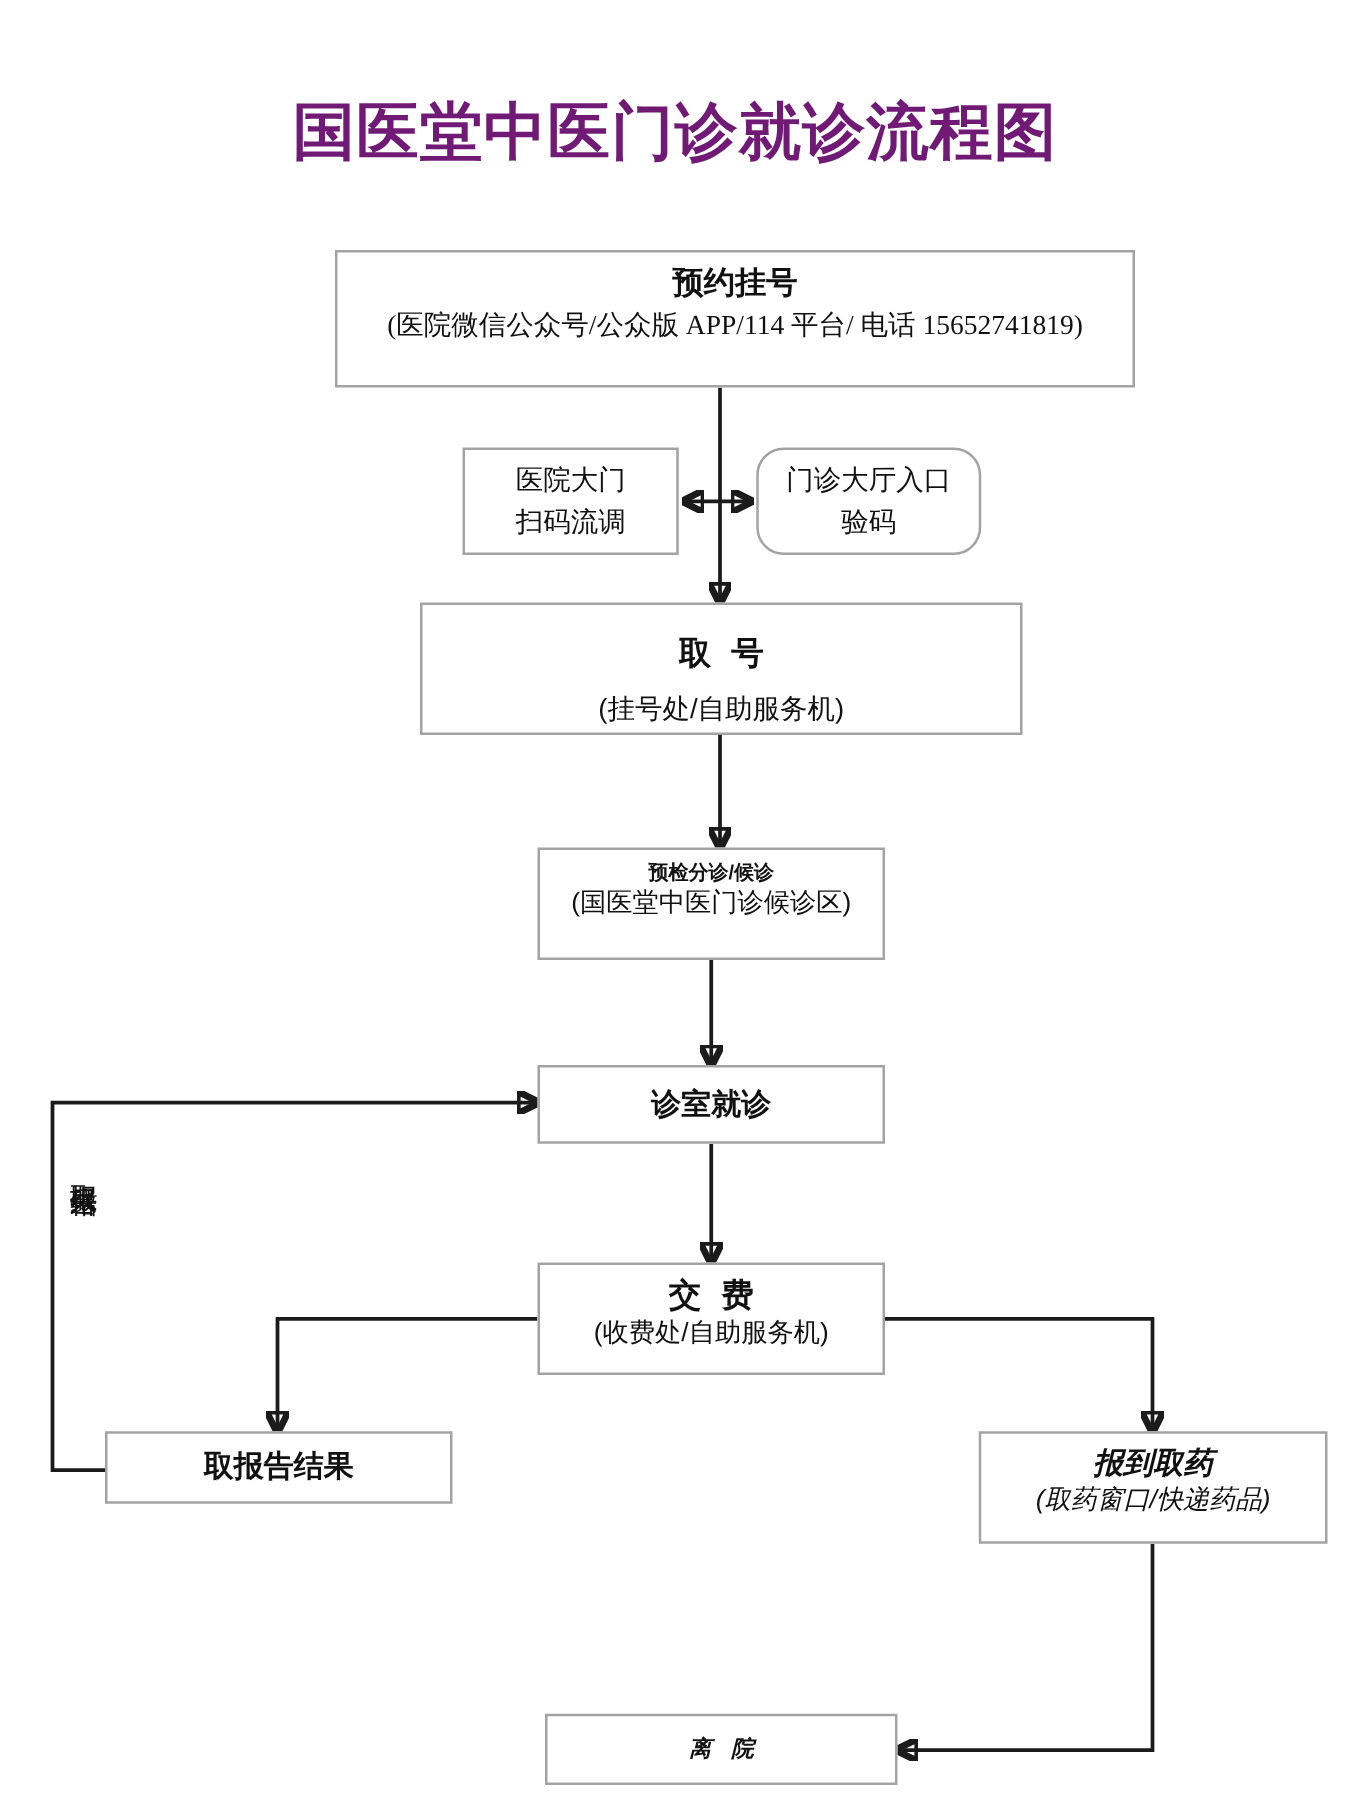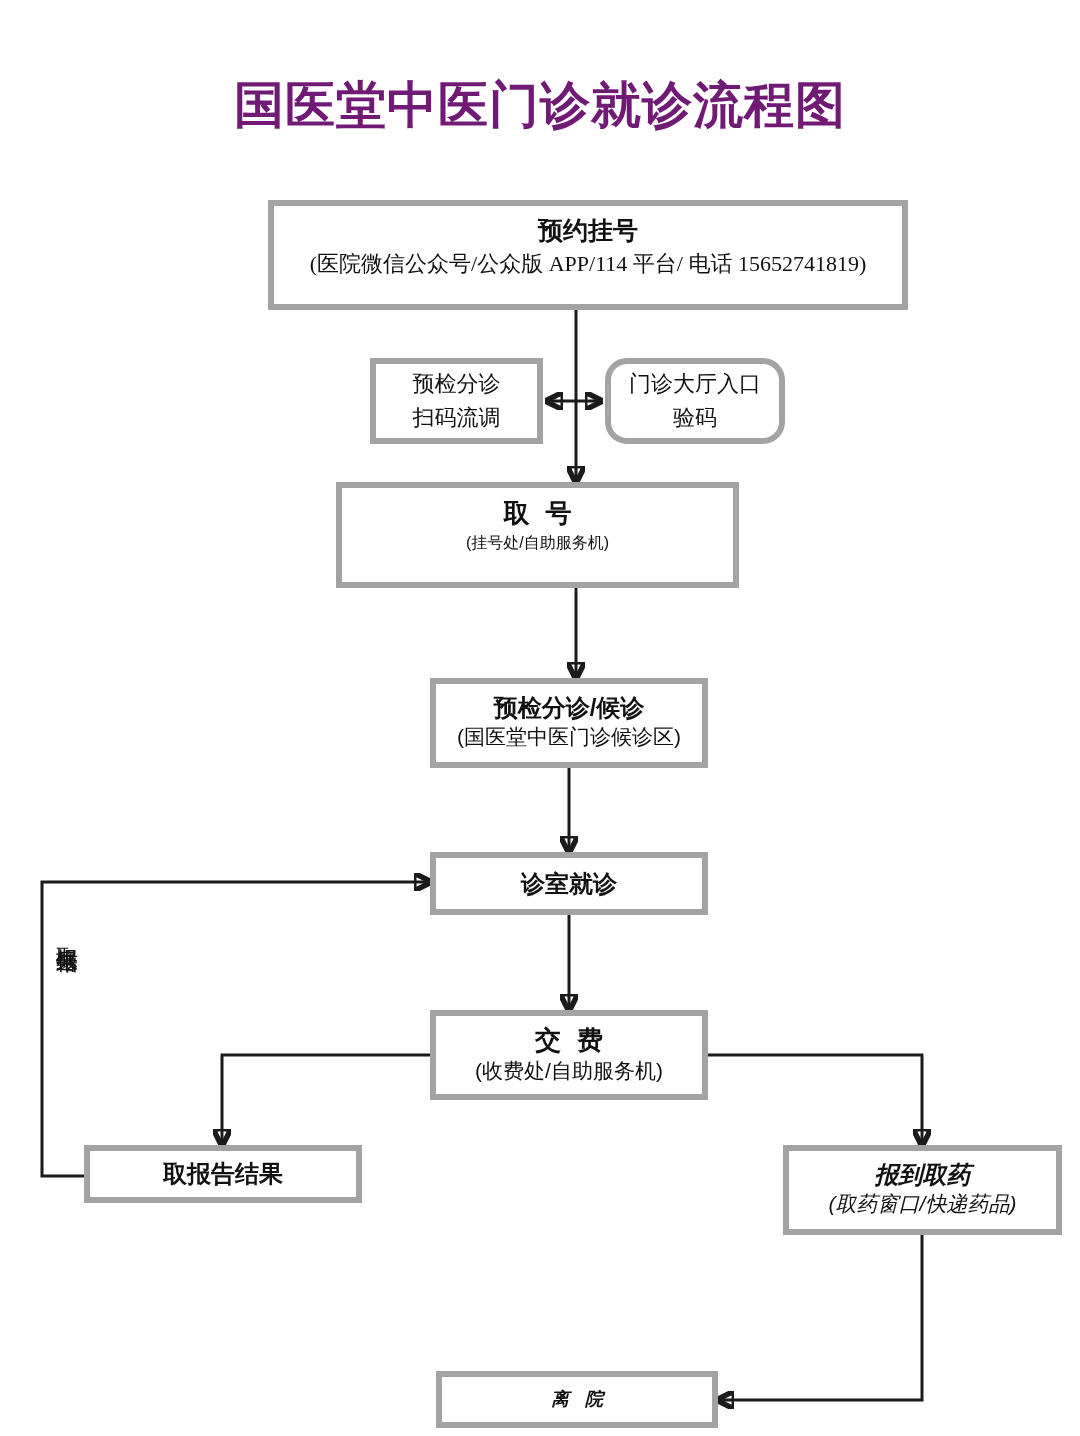--- a/index.html
+++ b/index.html
@@ -28,21 +28,21 @@
     text-align: center;
     font-size: 50px;
     font-weight: 700;
     letter-spacing: 1px;
     color: #701a75;
     font-family: "Liberation Sans", "DejaVu Sans", sans-serif;
   }
   .node {
     position: absolute;
     box-sizing: border-box;
-    border: 6px solid #a3a3a3;
+    border: 2px solid #a3a3a3;
     background: #ffffff;
     display: flex;
     flex-direction: column;
     align-items: center;
     color: #111111;
   }
   .node .title {
     font-weight: 700;
     line-height: 1.15;
     text-align: center;
@@ -58,26 +58,26 @@
   #node-appointment { left: 268px; top: 200px; width: 640px; height: 110px; padding-top: 10px; }
   #node-appointment .title { font-size: 25px; }
   #node-appointment .sub { font-size: 22px; margin-top: 6px; font-family: "Liberation Serif", "DejaVu Serif", serif; }
 
   #node-gate { left: 370px; top: 358px; width: 173px; height: 86px; justify-content: center; }
   #node-gate .line { font-size: 22px; line-height: 1.55; text-align: center; white-space: nowrap; }
 
   #node-lobby { left: 605px; top: 358px; width: 180px; height: 86px; justify-content: center; border-radius: 22px; }
   #node-lobby .line { font-size: 22px; line-height: 1.55; text-align: center; white-space: nowrap; }
 
-  #node-ticket { left: 336px; top: 482px; width: 403px; height: 106px; padding-top: 11px; }
+  #node-ticket { left: 336px; top: 482px; width: 482px; height: 106px; padding-top: 24px; }
   #node-ticket .title { font-size: 26px; letter-spacing: 16px; text-indent: 16px; }
-  #node-ticket .sub { font-size: 16px; margin-top: 4px; }
+  #node-ticket .sub { font-size: 22px; margin-top: 16px; }
 
   #node-triage { left: 430px; top: 678px; width: 278px; height: 90px; padding-top: 10px; }
-  #node-triage .title { font-size: 24px; }
+  #node-triage .title { font-size: 16px; }
   #node-triage .sub { font-size: 21px; margin-top: 2px; }
 
   #node-consult { left: 430px; top: 852px; width: 278px; height: 63px; justify-content: center; }
   #node-consult .title { font-size: 24px; }
 
   #node-payment { left: 430px; top: 1010px; width: 278px; height: 90px; padding-top: 10px; }
   #node-payment .title { font-size: 26px; letter-spacing: 16px; text-indent: 16px; }
   #node-payment .sub { font-size: 21px; margin-top: 2px; }
 
   #node-exam { left: 84px; top: 1145px; width: 278px; height: 58px; justify-content: center; }
@@ -152,21 +152,21 @@
 
     <path d="M 922 1235 L 922 1400 L 718 1400" marker-end="url(#arrow)"></path>
   </svg>
 
   <div class="node" id="node-appointment">
     <div class="title">预约挂号</div>
     <div class="sub">(医院微信公众号/公众版 APP/114 平台/ 电话 15652741819)</div>
   </div>
 
   <div class="node" id="node-gate">
-    <div class="line">预检分诊</div>
+    <div class="line">医院大门</div>
     <div class="line">扫码流调</div>
   </div>
 
   <div class="node" id="node-lobby">
     <div class="line">门诊大厅入口</div>
     <div class="line">验码</div>
   </div>
 
   <div class="node" id="node-ticket">
     <div class="title">取号</div>

